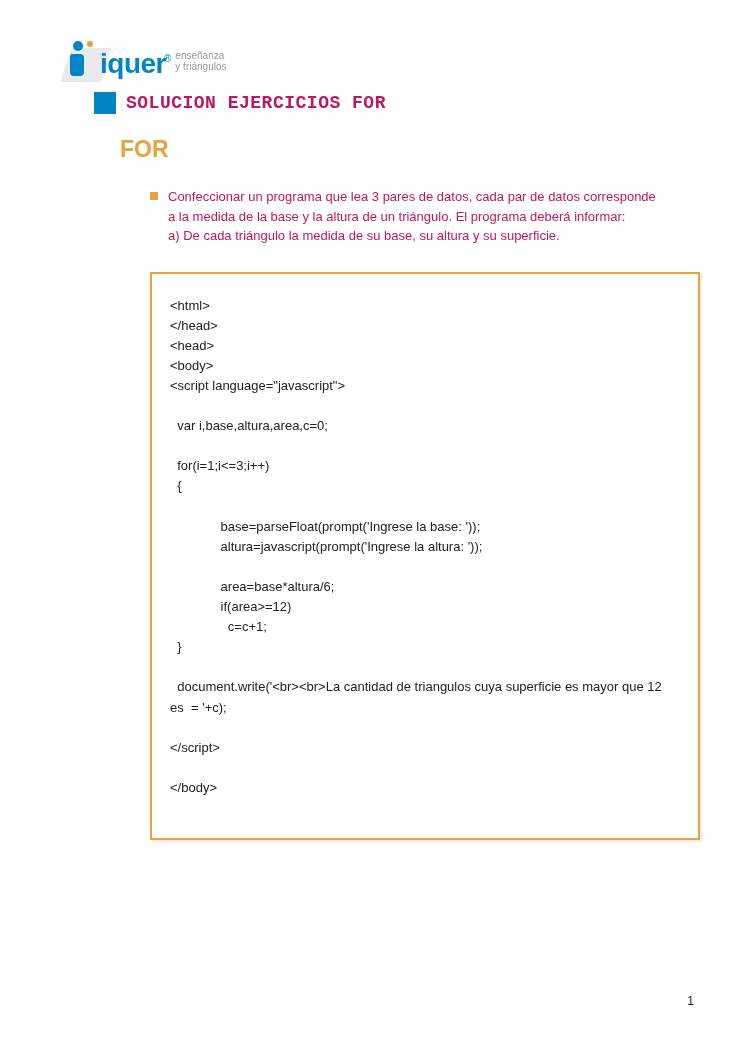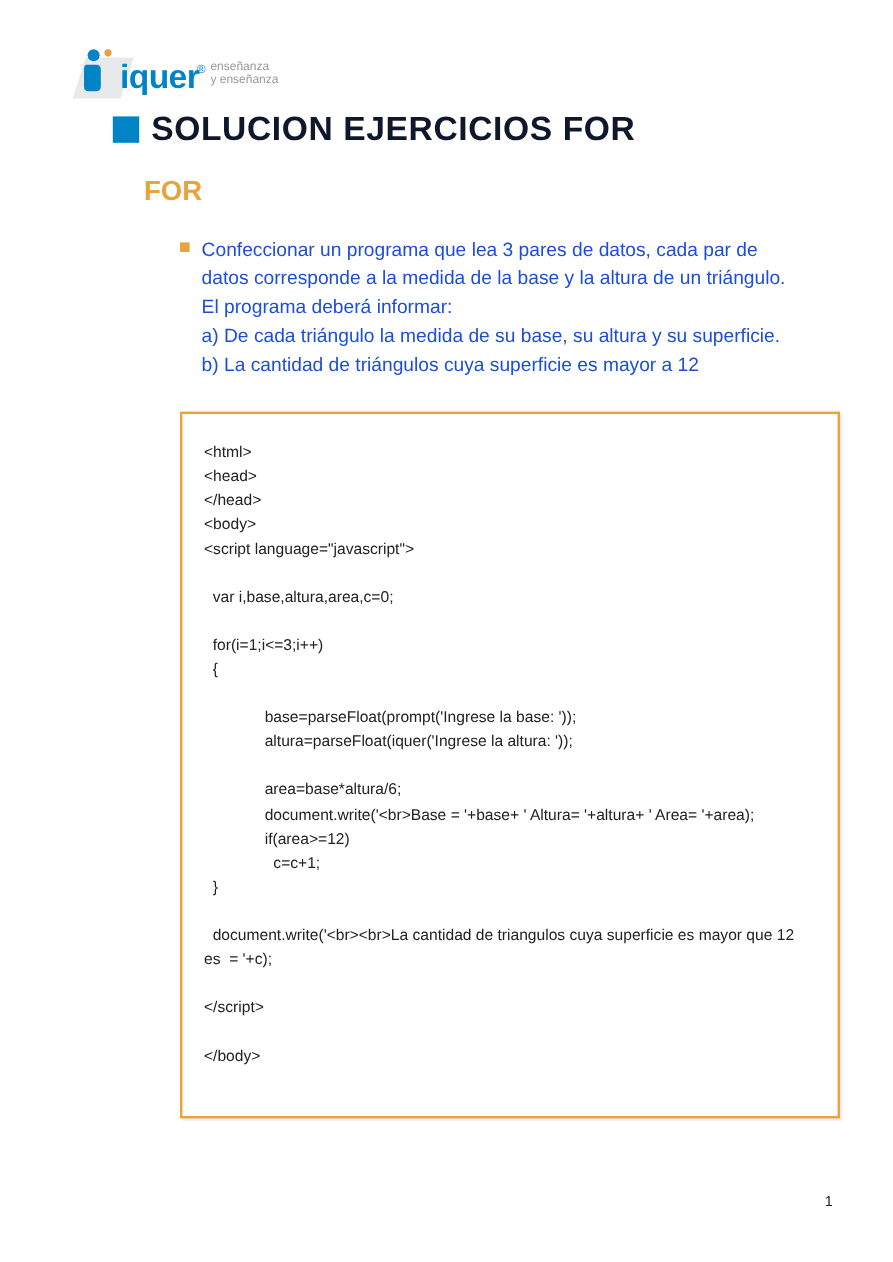--- a/index.html
+++ b/index.html
@@ -70,24 +70,25 @@
     margin-top: 8px;
     margin-bottom: 22px;
   }
   .title-square {
     width: 22px;
     height: 22px;
     background: #0084c6;
     margin-right: 10px;
   }
   .title-text {
-    font-size: 28px;
+    font-size: 18px;
     font-weight: 700;
-    color: #0f172a;
+    color: #be185d;
     letter-spacing: 0.5px;
+    font-family: Liberation Mono, monospace;
   }
   .subtitle {
     font-size: 23px;
     font-weight: 700;
     color: #e8a33d;
     margin-left: 82px;
     margin-bottom: 24px;
   }
   .bullet-row {
     display: flex;
@@ -98,23 +99,23 @@
   }
   .bullet-square {
     width: 8px;
     height: 8px;
     background: #e8a33d;
     margin-top: 5px;
     margin-right: 10px;
     flex-shrink: 0;
   }
   .bullet-text {
-    font-size: 16px;
+    font-size: 13px;
     line-height: 1.5;
-    color: #1d4ed8;
+    color: #be185d;
   }
   .code-box {
     border: 2px solid #e8a33d;
     margin-left: 112px;
     margin-right: 6px;
     padding: 22px 34px 40px 18px;
     box-shadow: 2px 2px 0 rgba(0,0,0,0.08);
   }
   .code-line {
     font-size: 13px;
@@ -144,57 +145,55 @@
       <svg width="32" height="38" viewBox="0 0 32 38">
         <circle cx="10" cy="6" r="5" fill="#0084c6"></circle>
         <path d="M4 14 Q2 14 2 18 L2 32 Q2 36 6 36 L12 36 Q16 36 16 32 L16 18 Q16 14 12 14 Z" fill="#0084c6"></path>
         <circle cx="22" cy="4" r="3" fill="#e8a33d"></circle>
       </svg>
     </div>
     <span class="logo-text">iquer</span>
     <span class="logo-sup">®</span>
     <div class="logo-tagline">
       <div>enseñanza</div>
-      <div>y enseñanza</div>
+      <div>y triángulos</div>
     </div>
   </div>
 
   <div class="title-row">
     <div class="title-square"></div>
     <div class="title-text">SOLUCION EJERCICIOS FOR</div>
   </div>
 
   <div class="subtitle">FOR</div>
 
   <div class="bullet-row">
     <div class="bullet-square"></div>
     <div class="bullet-text">
       <span>Confeccionar un programa que lea 3 pares de datos, cada par de datos corresponde a la medida de la base y la altura de un triángulo. El programa deberá informar:</span><br>
       <span> a) De cada triángulo la medida de su base, su altura y su superficie.</span><br>
-      <span>b) La cantidad de triángulos cuya superficie es mayor a 12</span>
     </div>
   </div>
 
   <div class="code-box">
     <div class="code-line">&lt;html&gt;</div>
+    <div class="code-line">&lt;/head&gt;</div>
     <div class="code-line">&lt;head&gt;</div>
-    <div class="code-line">&lt;/head&gt;</div>
     <div class="code-line">&lt;body&gt;</div>
     <div class="code-line">&lt;script language="javascript"&gt;</div>
     <div class="code-blank"></div>
     <div class="code-line">  var i,base,altura,area,c=0;</div>
     <div class="code-blank"></div>
     <div class="code-line">  for(i=1;i&lt;=3;i++)</div>
     <div class="code-line">  {</div>
     <div class="code-blank"></div>
     <div class="code-line">              base=parseFloat(prompt('Ingrese la base: '));</div>
-    <div class="code-line">              altura=parseFloat(iquer('Ingrese la altura: '));</div>
+    <div class="code-line">              altura=javascript(prompt('Ingrese la altura: '));</div>
     <div class="code-blank"></div>
     <div class="code-line">              area=base*altura/6;</div>
-    <div class="code-line">              document.write('&lt;br&gt;Base = '+base+ ' Altura= '+altura+ ' Area= '+area);</div>
     <div class="code-line">              if(area&gt;=12)</div>
     <div class="code-line">                c=c+1;</div>
     <div class="code-line">  }</div>
     <div class="code-blank"></div>
     <div class="code-line">  document.write('&lt;br&gt;&lt;br&gt;La cantidad de triangulos cuya superficie es mayor que 12 es  = '+c);</div>
     <div class="code-blank"></div>
     <div class="code-line">&lt;/script&gt;</div>
     <div class="code-blank"></div>
     <div class="code-line">&lt;/body&gt;</div>
   </div>

